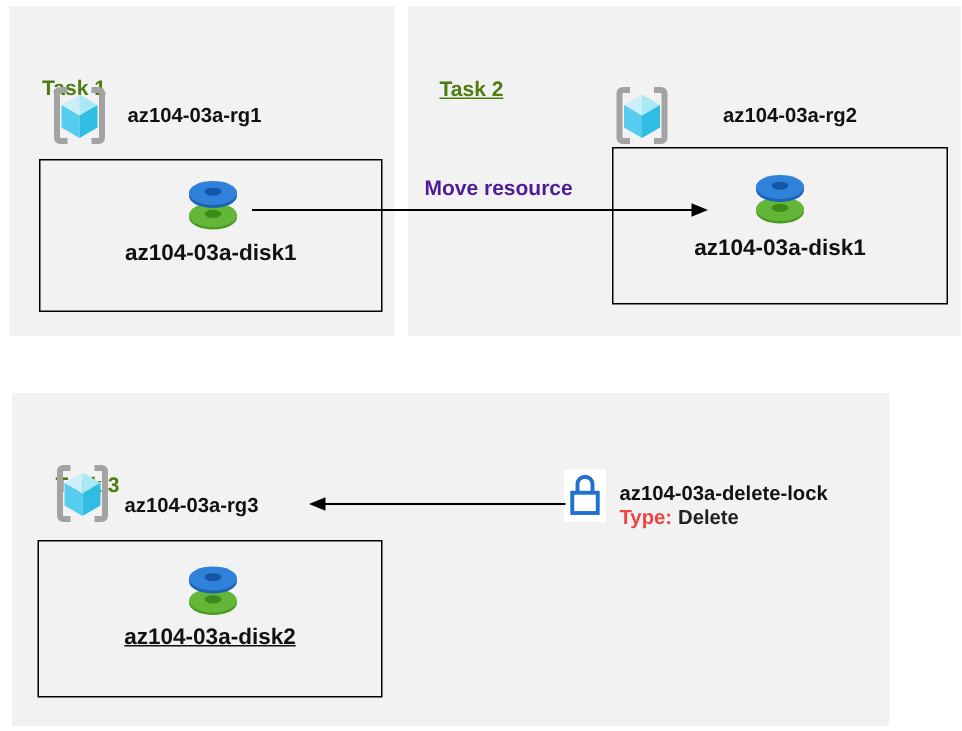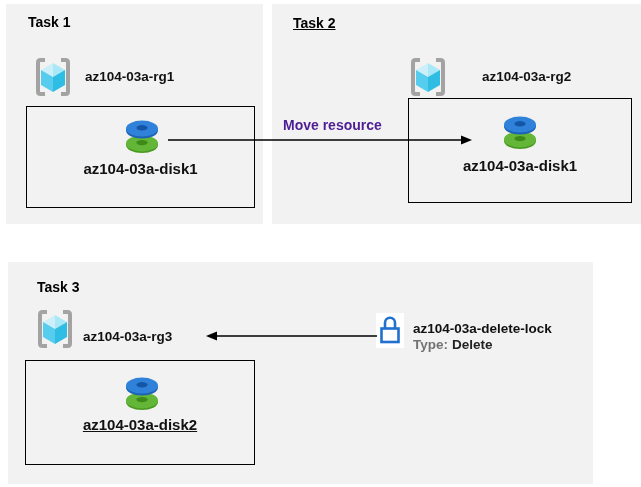--- a/index.html
+++ b/index.html
@@ -7,22 +7,22 @@
     position:relative; width:641px; height:487px; overflow:hidden;
     background:#ffffff;
     font-family:"Liberation Sans", sans-serif;
     color:#111111;
   }
   .panel {
     position:absolute; background:#f2f2f2;
   }
   .task-title {
     position:absolute;
-    font-size:14px; font-weight:bold; color:#000000;
-    white-space:nowrap; line-height:1;
+    font-size:14px; font-weight:bold; color:#4d7c0f;
+    white-space:nowrap; line-height:1;margin-top:36px;
   }
   .rg-icon { position:absolute; width:40px; height:42px; }
   .rg-label {
     position:absolute; font-size:13.5px; font-weight:bold; color:#111;
     white-space:nowrap; line-height:1;
   }
   .res-box {
     position:absolute; border:1.5px solid #000; background:transparent;
     box-sizing:border-box;
   }
@@ -40,21 +40,21 @@
     display:flex; align-items:center; justify-content:center;
   }
   .lock-name {
     position:absolute; font-size:13.5px; font-weight:bold; color:#111;
     white-space:nowrap; line-height:1;
   }
   .lock-type {
     position:absolute; font-size:13.5px; color:#222;
     white-space:nowrap; line-height:1;
   }
-  .lock-type .type-label { font-weight:bold; color:#737373; }
+  .lock-type .type-label { font-weight:bold; color:#ef4444; }
   .lock-type .type-value { margin-left:4px; font-weight:bold; }
   #arrow-layer {
     position:absolute; left:0; top:0; width:641px; height:487px;
     pointer-events:none;
   }
 </style>
 </head>
 <body>
 
 <div id="stage">

